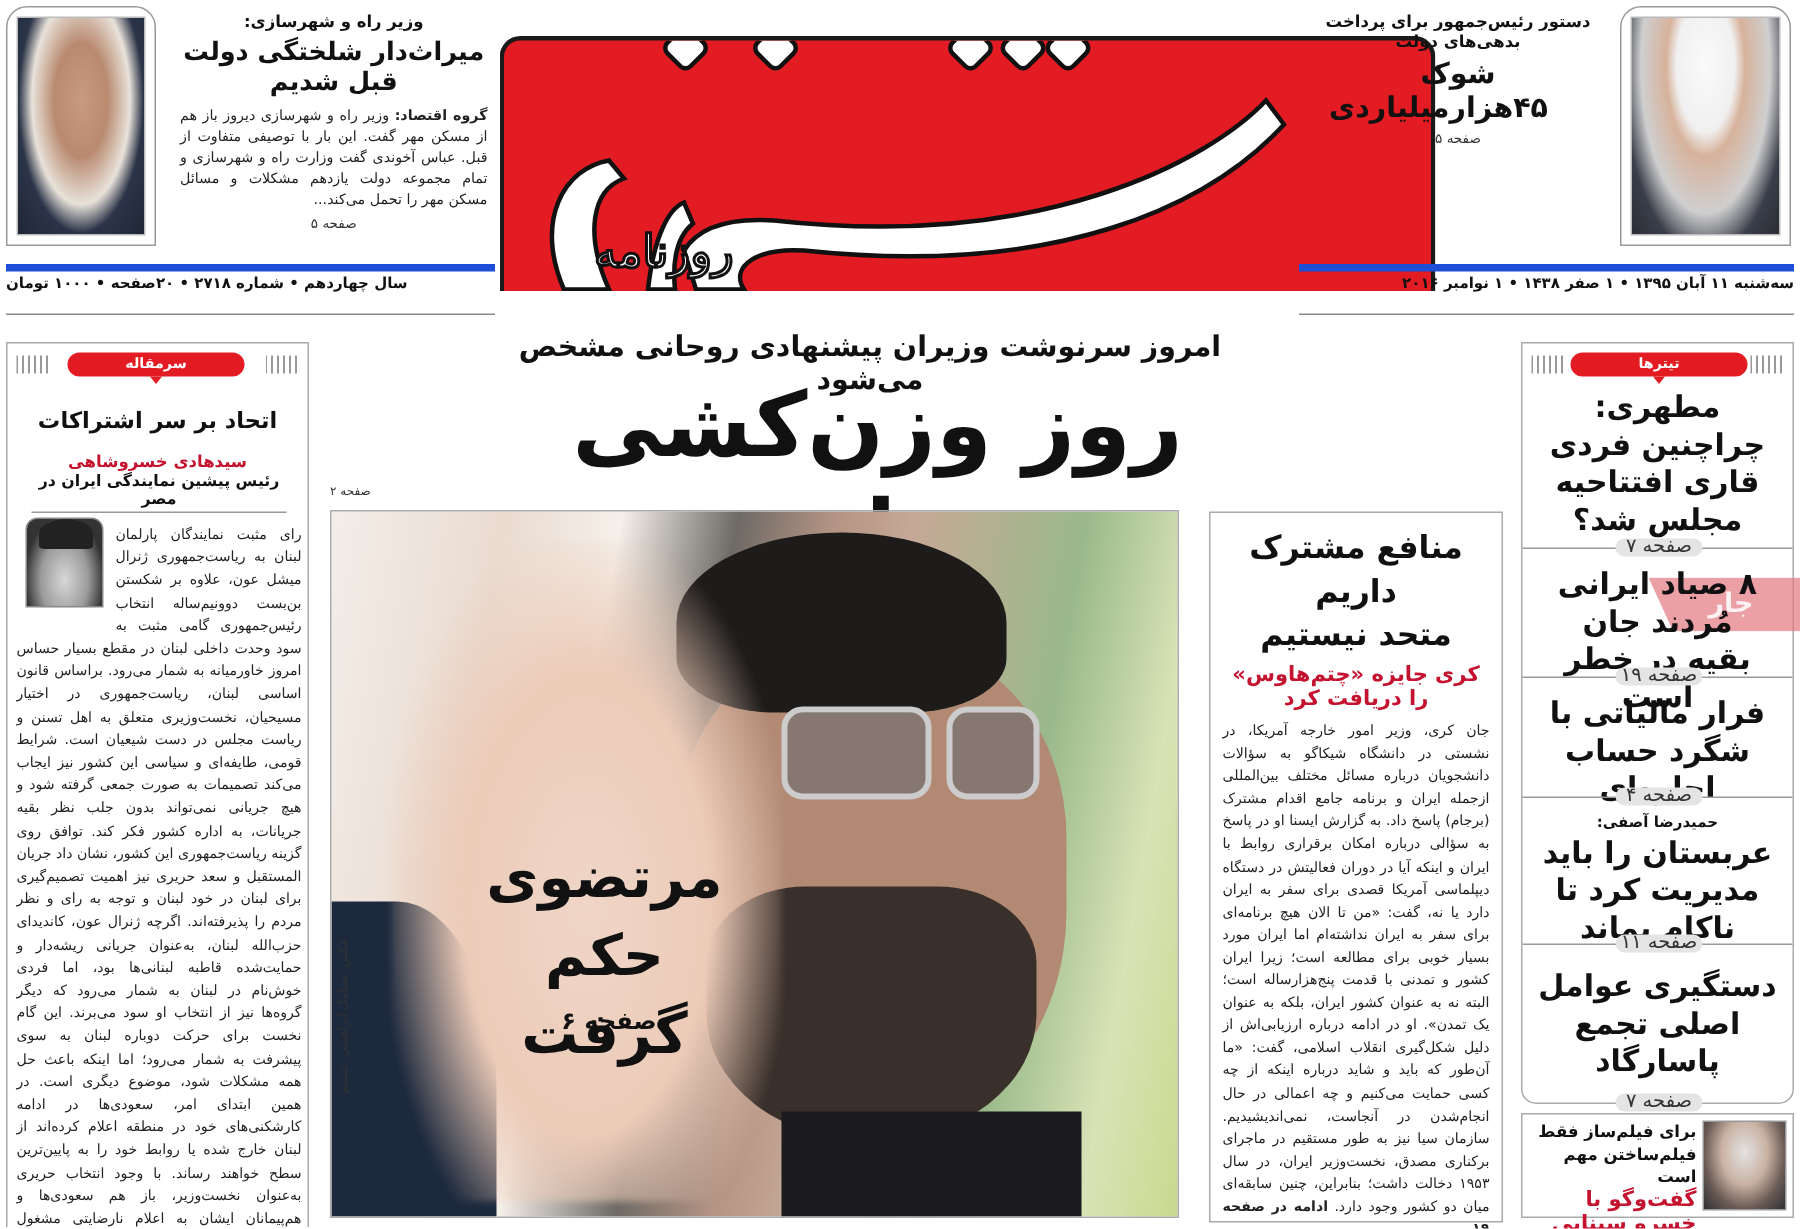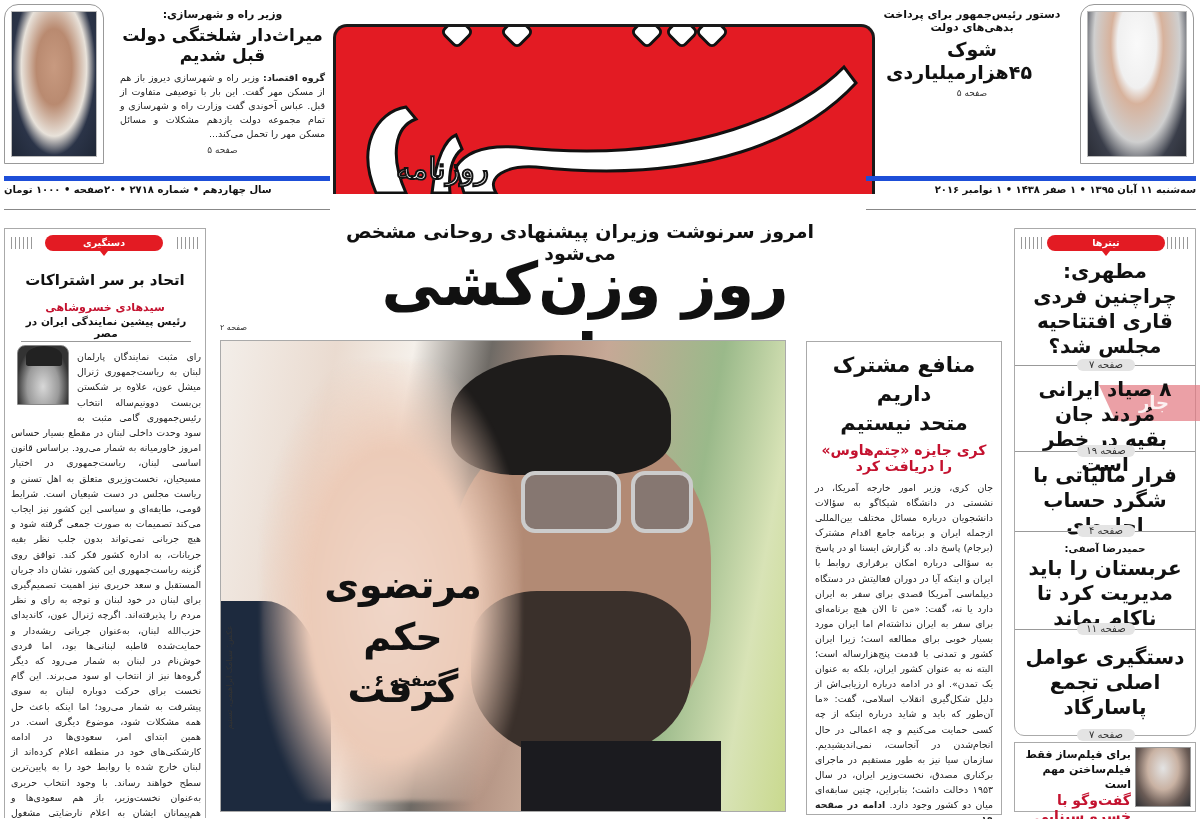--- a/index.html
+++ b/index.html
@@ -8,21 +8,21 @@
   .abs { position: absolute; }
   .teaser-photo-frame { position: absolute; top: 4px; width: 100px; height: 160px; border: 1px solid #999; border-radius: 14px 14px 0 0; padding: 6px; background: #fff; }
   .teaser-photo { width: 100%; height: 100%; border: 1px solid #bbb; }
   .teaser-text { position: absolute; top: 8px; width: 200px; text-align: center; }
   .teaser-kicker { font-size: 11px; font-weight: bold; }
   .teaser-head { font-size: 17px; font-weight: bold; line-height: 20px; margin-top: 4px; }
   .teaser-body { font-size: 9.5px; line-height: 14px; text-align: justify; margin-top: 6px; color: #222; }
   .teaser-body b { font-weight: bold; }
   .teaser-page { font-size: 9px; margin-top: 4px; color: #333; }
 
-  .logo-box { position: absolute; left: 333px; top: 24px; width: 542px; height: 170px; background: #e31b23; border: 3px solid #1a1a1a; border-bottom: none; border-radius: 14px 14px 0 0; overflow: hidden; }
+  .logo-box { position: absolute; left: 333px; top: 24px; width: 624px; height: 170px; background: #e31b23; border: 3px solid #1a1a1a; border-bottom: none; border-radius: 14px 14px 0 0; overflow: hidden; }
   .logo-svg { position: absolute; left: 0; top: 0; }
   .logo-sub { position: absolute; left: 60px; bottom: 8px; font-size: 30px; font-weight: bold; color: #fff; -webkit-text-stroke: 1px #111; font-family: "DejaVu Serif", serif; }
 
   .dateline { position: absolute; top: 176px; height: 34px; font-size: 10px; font-weight: bold; border-top: 5px solid #1d4ed8; border-bottom: 1px solid #888; line-height: 18px; }
 
   
   .kicker-main { position: absolute; left: 330px; top: 220px; width: 500px; text-align: center; font-size: 19px; font-weight: bold; }
   .headline-main { position: absolute; left: 350px; top: 248px; width: 470px; text-align: center; font-size: 60px; font-weight: 900; letter-spacing: -1px; line-height: 72px; }
   .page-ref-small { font-size: 8px; color: #333; }
 
@@ -51,21 +51,21 @@
   .story-body .cont { font-weight: bold; }
 
   
   .rside { position: absolute; left: 1014px; top: 228px; width: 182px; height: 508px; border: 1px solid #aaa; border-radius: 0 0 10px 10px; }
   .pill { position: absolute; top: 6px; left: 32px; width: 118px; height: 16px; background: #e31b23; border-radius: 9px; color: #fff; font-size: 9.5px; text-align: center; line-height: 16px; font-weight: bold; }
   .pill::after { content: ""; position: absolute; left: 55px; bottom: -5px; border-left: 4px solid transparent; border-right: 4px solid transparent; border-top: 5px solid #e31b23; }
   .ticks { position: absolute; top: 8px; width: 22px; height: 12px; background: repeating-linear-gradient(90deg, #999 0 1px, transparent 1px 4px); }
   .brief { position: absolute; left: 0; width: 100%; text-align: center; }
   .brief-kicker { font-size: 10px; font-weight: bold; }
   .brief-head { font-size: 20px; font-weight: 900; line-height: 25px; }
-  .pageref { position: absolute; left: 62px; width: 58px; height: 12px; background: #e4e4e4; border-radius: 6px; font-size: 10px; text-align: center; line-height: 12px; color: #333; }
+  .pageref { position: absolute; left: 62px; width: 58px; height: 12px; background: #e4e4e4; border-radius: 6px; font-size: 13px; text-align: center; line-height: 12px; color: #333; }
   .sep { position: absolute; left: 0; width: 100%; height: 1px; background: #999; }
   .jaar { position: absolute; right: -14px; top: 156px; width: 110px; height: 36px; background: rgba(226,120,128,.7); clip-path: polygon(0 0, 100% 0, 100% 100%, 15% 100%); color: rgba(255,255,255,.85); font-size: 18px; font-weight: 900; text-align: center; line-height: 36px; }
 
   .promo { position: absolute; left: 1014px; top: 742px; width: 182px; height: 70px; border: 1px solid #aaa; }
   .promo-photo { position: absolute; right: 4px; top: 4px; width: 56px; height: 60px; background: radial-gradient(ellipse at 50% 35%, #e3e3e3 0%, #c9b2a3 40%, #6a5b55 70%, #2f3034 100%); border: 1px solid #999; }
   .promo-text { position: absolute; right: 64px; top: 4px; width: 112px; text-align: right; }
   .promo-head { font-size: 11px; font-weight: 900; line-height: 15px; }
   .promo-sub { font-size: 14px; color: #c4122f; font-weight: bold; }
   .promo-page { font-size: 7px; color: #333; margin-top: 2px; }
 
@@ -196,21 +196,21 @@
   <div class="promo-text">
     <div class="promo-head">برای فیلم‌ساز فقط فیلم‌ساختن مهم است</div>
     <div class="promo-sub">گفت‌وگو با خسرو سینایی</div>
     <div class="promo-page" style="text-align:left;">صفحه ۱۴</div>
   </div>
 </div>
 
 <div class="lside">
   <div class="ticks" style="left:6px;"></div>
   <div class="ticks" style="right:6px;"></div>
-  <div class="pill" style="left:40px;">دستگیری</div>
+  <div class="pill" style="left:40px;">سرمقاله</div>
   <div class="ed-title">اتحاد بر سر اشتراکات</div>
   <div class="ed-author">سیدهادی خسروشاهی</div>
   <div class="ed-role">رئیس پیشین نمایندگی ایران در مصر</div>
   <div class="ed-photo"></div>
   <div class="ed-body">
     <div class="wrap"></div><span>رای مثبت نمایندگان پارلمان لبنان به ریاست‌جمهوری ژنرال میشل عون، علاوه بر شکستن بن‌بست دوونیم‌ساله انتخاب رئیس‌جمهوری گامی مثبت به سود وحدت داخلی لبنان در مقطع بسیار حساس امروز خاورمیانه به شمار می‌رود. براساس قانون اساسی لبنان، ریاست‌جمهوری در اختیار مسیحیان، نخست‌وزیری متعلق به اهل تسنن و ریاست مجلس در دست شیعیان است. شرایط قومی، طایفه‌ای و سیاسی این کشور نیز ایجاب می‌کند تصمیمات به صورت جمعی گرفته شود و هیچ جریانی نمی‌تواند بدون جلب نظر بقیه جریانات، به اداره کشور فکر کند. توافق روی گزینه ریاست‌جمهوری این کشور، نشان داد جریان المستقبل و سعد حریری نیز اهمیت تصمیم‌گیری برای لبنان در خود لبنان و توجه به رای و نظر مردم را پذیرفته‌اند. اگرچه ژنرال عون، کاندیدای حزب‌الله لبنان، به‌عنوان جریانی ریشه‌دار و حمایت‌شده قاطبه لبنانی‌ها بود، اما فردی خوش‌نام در لبنان به شمار می‌رود که دیگر گروه‌ها نیز از انتخاب او سود می‌برند. این گام نخست برای حرکت دوباره لبنان به سوی پیشرفت به شمار می‌رود؛ اما اینکه باعث حل همه مشکلات شود، موضوع دیگری است. در همین ابتدای امر، سعودی‌ها در ادامه کارشکنی‌های خود در منطقه اعلام کرده‌اند از لبنان خارج شده یا روابط خود را به پایین‌ترین سطح خواهند رساند. با وجود انتخاب حریری به‌عنوان نخست‌وزیر، باز هم سعودی‌ها و هم‌پیمانان ایشان به اعلام نارضایتی مشغول هستند؛ چراکه در شرایط فعلی عراق و سوریه،</span>
   </div>
 </div>
 
 </body></html>

